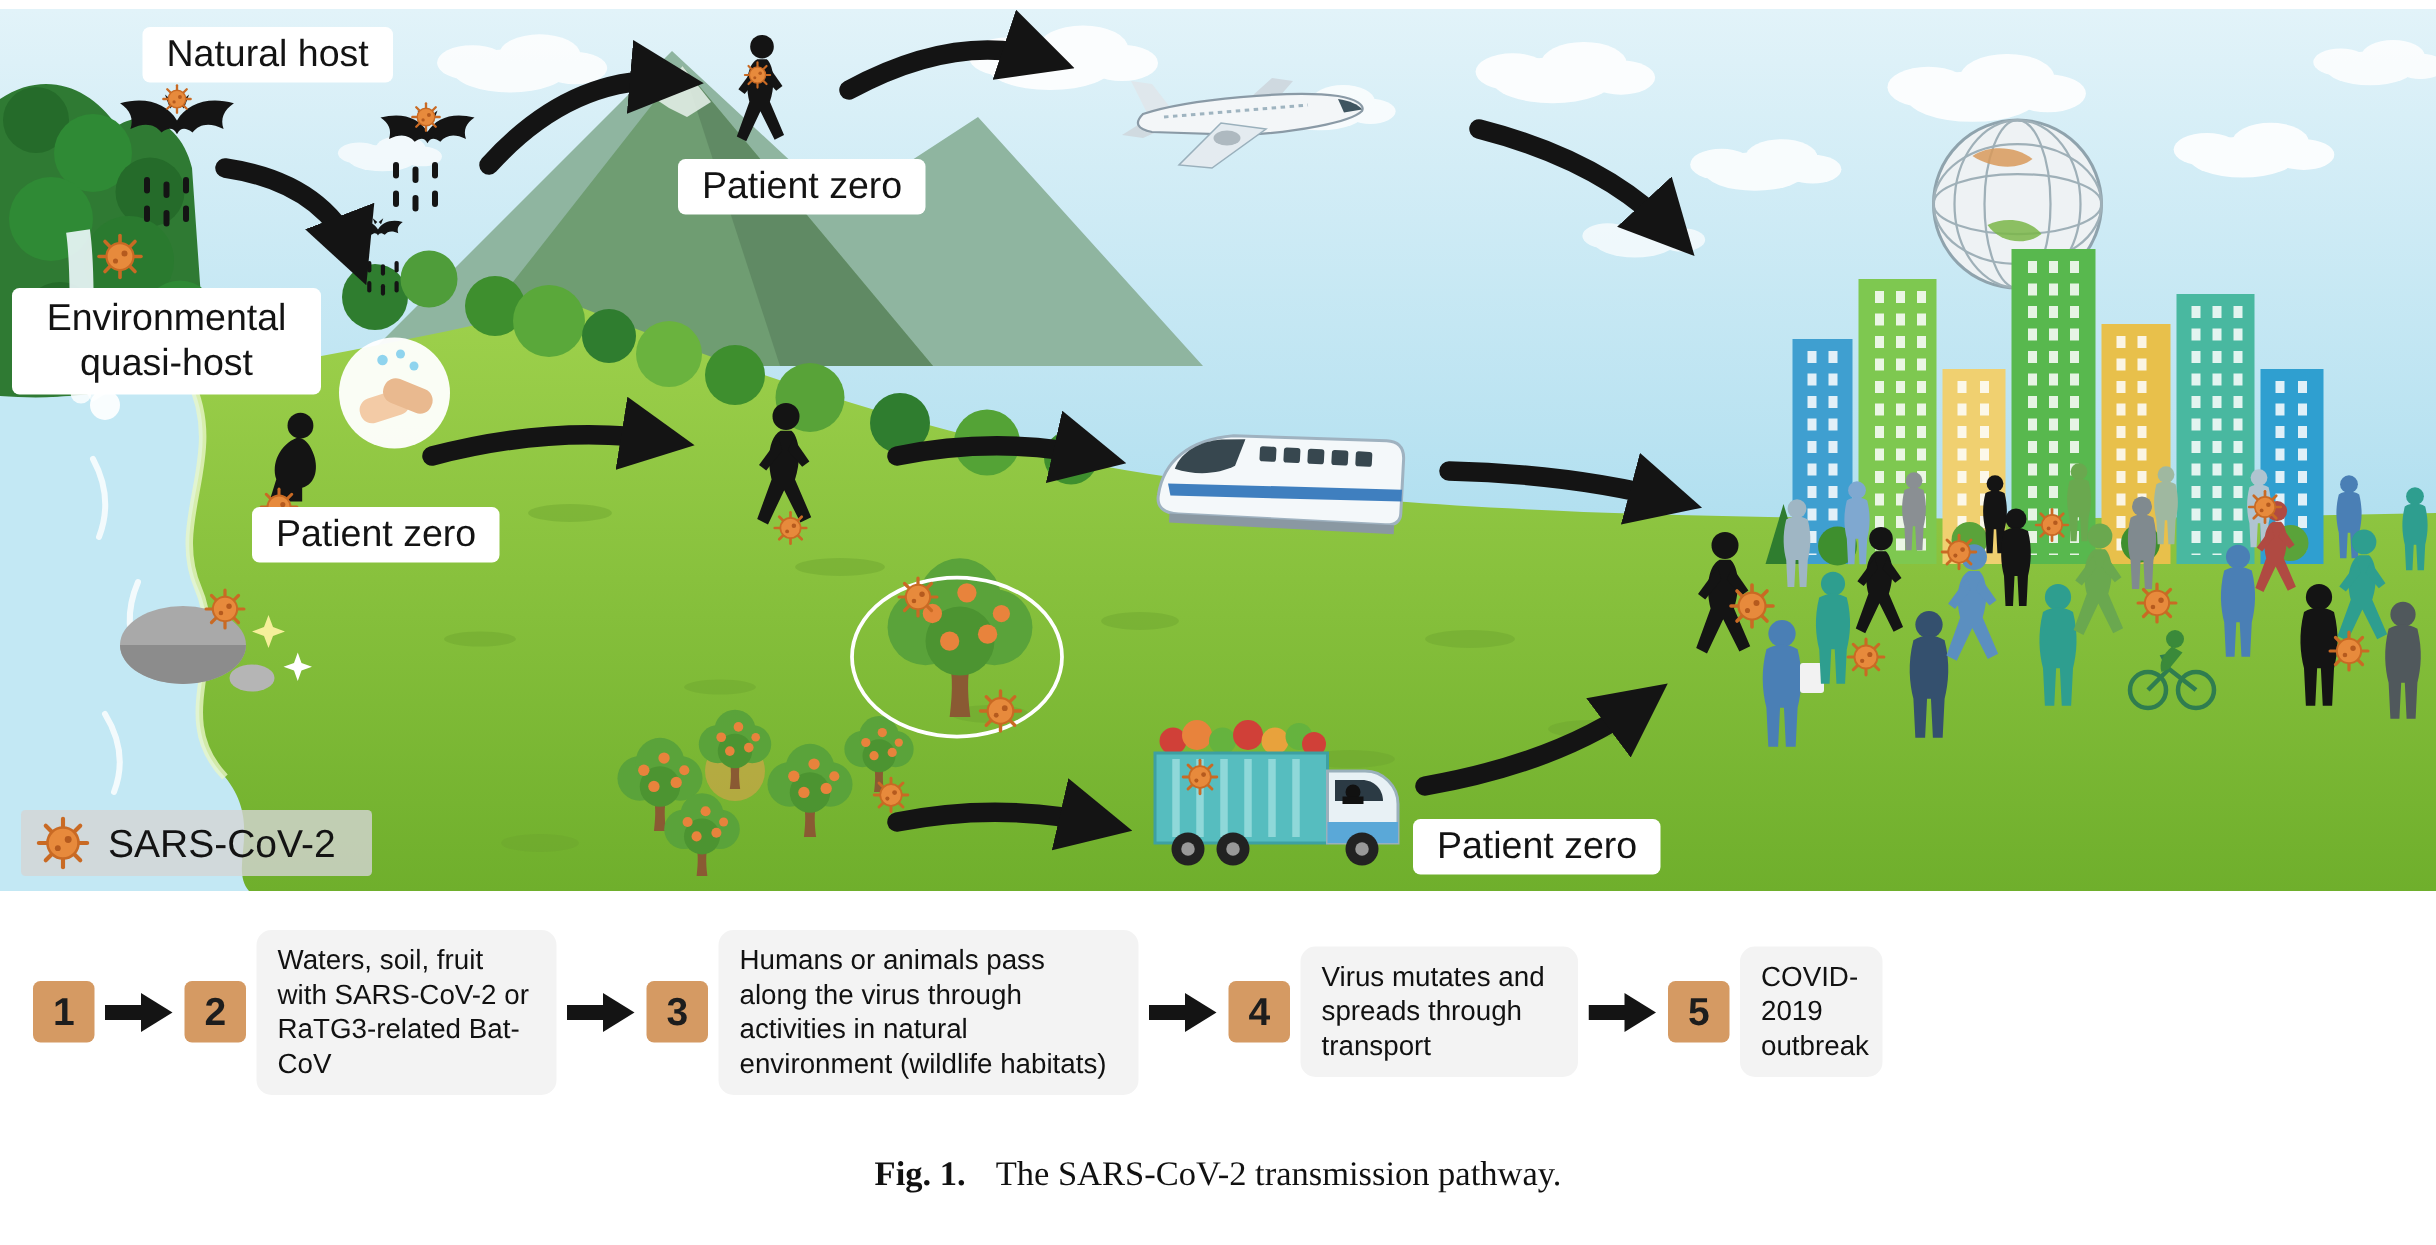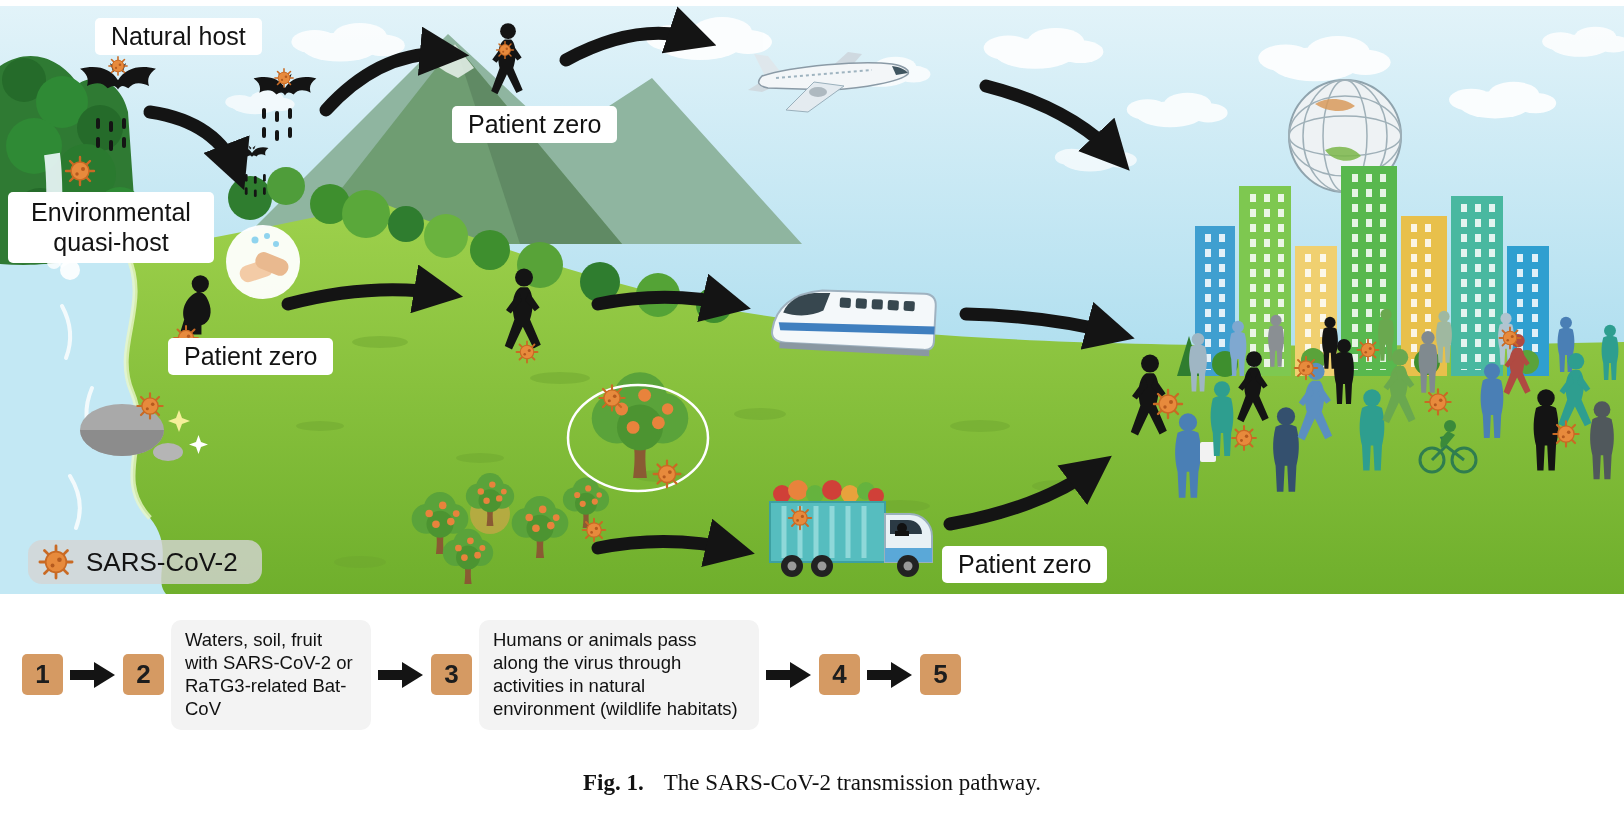--- a/index.html
+++ b/index.html
@@ -2,21 +2,21 @@
 <html><head>
 <meta charset="utf-8">
 <style>
   * { box-sizing: border-box; }
   html,body{margin:0;padding:0;background:#ffffff;}
   .page{width:1624px;height:830px;position:relative;background:#ffffff;font-family:"Liberation Sans",sans-serif;overflow:hidden;}
   .scene{position:absolute;left:0;top:6px;width:1624px;height:588px;}
   .scene svg.art{position:absolute;left:0;top:0;}
   .scene-label{position:absolute;background:#ffffff;border-radius:5px;padding:4px 16px;font-size:25px;color:#131313;white-space:nowrap;}
   .scene-label.env{white-space:normal;text-align:center;width:206px;line-height:1.18;padding:6px 12px;}
-  .scene-label.sars{background:rgba(212,212,212,0.8);display:flex;align-items:center;gap:12px;font-size:26px;padding:4px 24px 4px 10px;border-radius:14px;margin-left:14px;}
+  .scene-label.sars{background:rgba(212,212,212,0.8);display:flex;align-items:center;gap:12px;font-size:26px;padding:4px 24px 4px 10px;border-radius:3px;}
   .legend{position:absolute;left:0;top:606px;width:1624px;display:flex;align-items:center;padding:14px 0 0 22px;}
   .step{display:flex;align-items:center;gap:7px;}
   .num{flex:0 0 auto;width:41px;height:41px;background:#d59a63;border-radius:5px;display:flex;align-items:center;justify-content:center;font-size:26px;font-weight:bold;color:#1d1d1d;}
   .txt{background:#f3f3f3;border-radius:10px;padding:9px 14px;font-size:18.5px;line-height:1.24;color:#111111;}
   .larrow{flex:0 0 auto;margin:0 7px;}
   .caption{position:absolute;left:0;top:770px;width:1624px;text-align:center;font-family:"Liberation Serif",serif;font-size:23px;color:#111111;}
   .fig-label{font-weight:bold;margin-right:20px;}
 </style>
 </head>
 <body>
@@ -421,27 +421,29 @@
     <div class="step">
       <div class="num">3</div>
       <div class="txt" style="width:280px">Humans or animals pass along the virus through activities in natural environment (wildlife habitats)</div>
     </div>
     <svg class="larrow" width="46" height="28" viewBox="0 0 46 28">
         <rect x="0" y="9" width="26" height="10" fill="#141414"></rect>
         <path d="M24,1 L45,14 L24,27 Z" fill="#141414"></path>
       </svg>
     <div class="step">
       <div class="num">4</div>
+      <div class="txt" style="width:185px">Virus mutates and spreads through transport</div>
     </div>
     <svg class="larrow" width="46" height="28" viewBox="0 0 46 28">
         <rect x="0" y="9" width="26" height="10" fill="#141414"></rect>
         <path d="M24,1 L45,14 L24,27 Z" fill="#141414"></path>
       </svg>
     <div class="step">
       <div class="num">5</div>
+      <div class="txt" style="width:95px">COVID-2019 outbreak</div>
     </div>
   </div>
 
   <div class="caption">
     <span class="fig-label">Fig. 1.</span><span>The SARS-CoV-2 transmission pathway.</span>
   </div>
 
 </div>
 
 </body></html>

